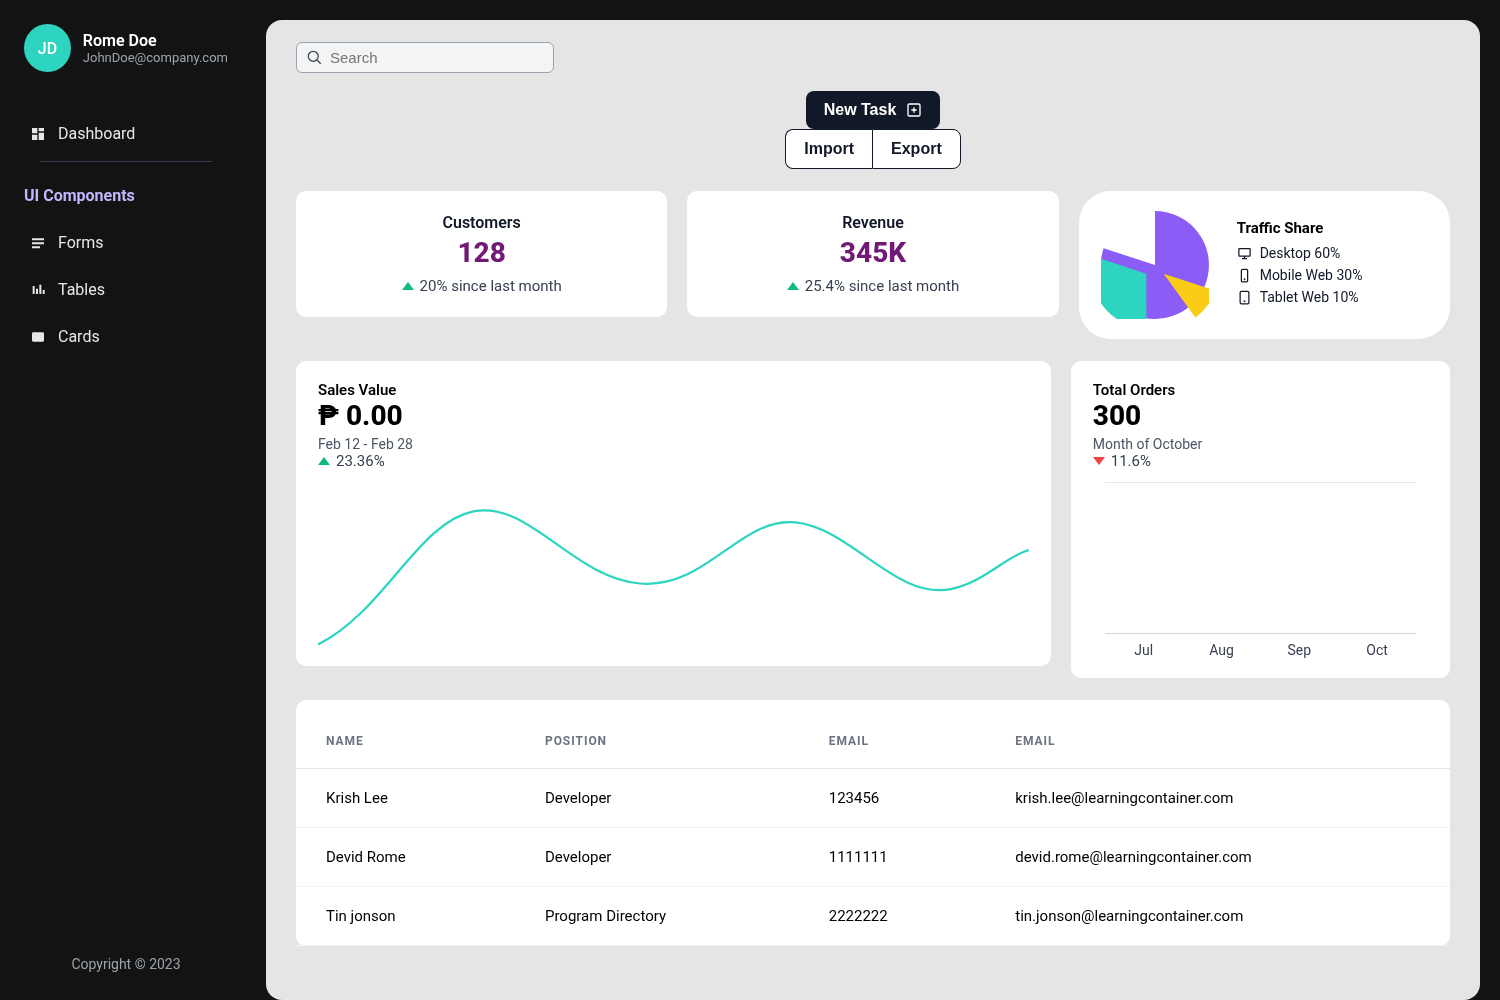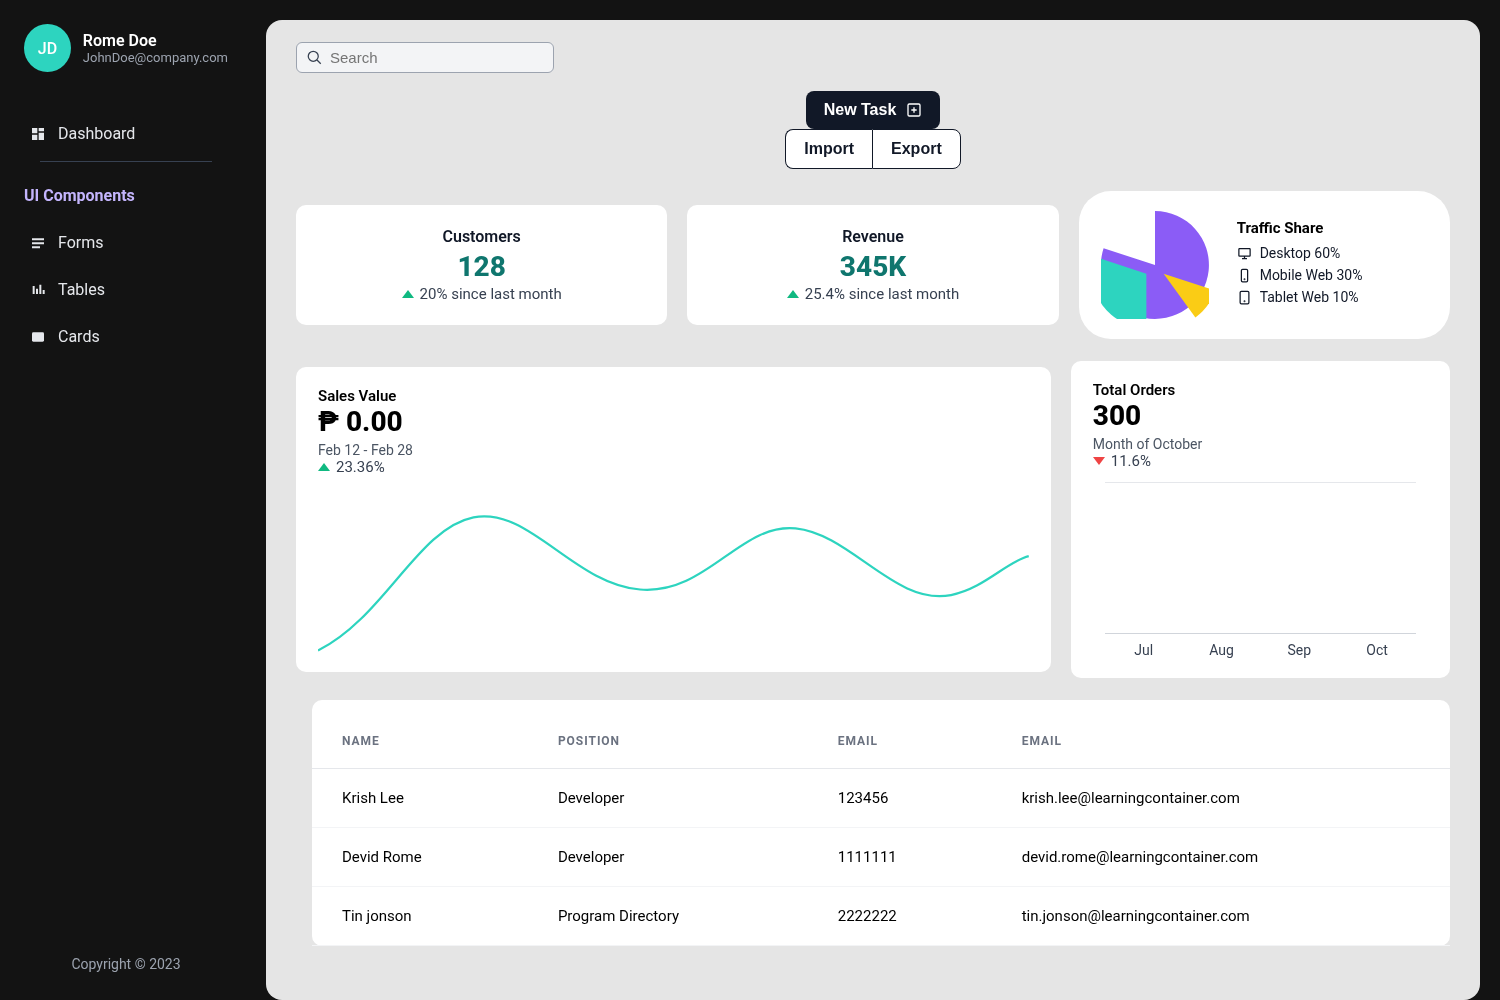--- a/index.html
+++ b/index.html
@@ -19,25 +19,25 @@
 .main { flex: 1; background: #E5E5E5; border-radius: 16px; margin: 20px 20px 0 14px; padding: 22px 30px 0 30px; overflow: hidden; }
 .search-wrap { display: flex; align-items: center; border: 1px solid #9ca3af; border-radius: 6px; padding: 6px 10px; width: 258px; background: #f3f4f6; }
 .search-wrap input { border: none; outline: none; background: transparent; font-size: 15px; margin-left: 8px; flex: 1; }
 .action-row { display: flex; justify-content: space-between; align-items: center; margin: 18px 0 22px; flex-direction: column; }
 .btn { display: inline-flex; align-items: center; gap: 10px; padding: 10px 18px; border-radius: 8px; font-size: 16px; font-weight: 600; cursor: pointer; }
 .btn-dark { background: #111827; color: #fff; border: none; }
 .btn-outline { background: #fff; color: #111827; border: 1.5px solid #111827; }
 .btn-group { display: flex; }
 .btn-group .btn-outline:first-child { border-radius: 8px 0 0 8px; border-right: none; }
 .btn-group .btn-outline:last-child { border-radius: 0 8px 8px 0; }
-.row { display: flex; gap: 20px; margin-bottom: 22px; align-items: center; }
+.row { display: flex; gap: 20px; margin-bottom: 22px; align-items: flex-start; }
 .card { background: #fff; border-radius: 10px; padding: 20px 22px; }
 .stat-card { text-align: center; flex: 1; padding: 22px; }
 .stat-label { font-size: 16px; font-weight: 600; color: #111827; margin-bottom: 4px; }
-.stat-value { font-size: 28px; font-weight: 800; color: #0f766e; margin-bottom: 0; }
+.stat-value { font-size: 28px; font-weight: 800; color: #701a75; margin-bottom: 6px; }
 .stat-change { display: inline-flex; align-items: center; gap: 6px; font-size: 15px; color: #374151; }
 .tri-up { width: 0; height: 0; border-left: 6px solid transparent; border-right: 6px solid transparent; border-bottom: 8px solid #10b981; }
 .tri-down { width: 0; height: 0; border-left: 6px solid transparent; border-right: 6px solid transparent; border-top: 8px solid #ef4444; }
 .traffic-card { flex: 1; display: flex; align-items: center; gap: 28px; border-radius: 32px; }
 .pie-wrap { width: 108px; height: 108px; }
 .traffic-legend { flex: 1; }
 .traffic-title { font-size: 15px; font-weight: 700; margin-bottom: 8px; }
 .legend-item { display: flex; align-items: center; gap: 8px; font-size: 14px; margin: 6px 0; color: #111827; }
 .legend-item svg { width: 15px; height: 15px; }
 .sales-card { flex: 2.12; }
@@ -48,21 +48,21 @@
 .card-sub { font-size: 14px; color: #4b5563; margin-top: 4px; }
 .chart-area { height: 168px; margin-top: 8px; }
 .bar-area { height: 180px; position: relative; margin-top: 8px; }
 .bars { position: absolute; left: 12px; right: 12px; bottom: 24px; top: 4px; display: flex; align-items: flex-end; border-top:1px solid #e5e7eb; border-bottom:1px solid #d1d5db; }
 .bgroup { flex: 1; display: flex; align-items: flex-end; justify-content: center; gap: 0; }
 .bar { width: 28px; }
 .bar.teal { background: #2DD4BF; }
 .bar.purple { background: #A855F7; }
 .blabels { position: absolute; left: 12px; right: 12px; bottom: 0; display: flex; }
 .blabel { flex: 1; text-align: center; font-size: 14px; color: #374151; }
-.table-card { padding: 14px 0 0 0; margin-left: 16px; }
+.table-card { padding: 14px 0 0 0; }
 table { width: 100%; border-collapse: collapse; }
 th, td { text-align: left; padding: 20px 30px; font-size: 15px; }
 th { font-size: 12px; font-weight: 700; letter-spacing: 0.08em; color: #6b7280; border-bottom: 1px solid #e5e7eb; }
 td { border-bottom: 1px solid #f3f4f6; }
 .icon-svg { width: 15px; height: 15px; fill: #374151; }
 </style>
 </head>
 <body>
 
 <div class="app">

